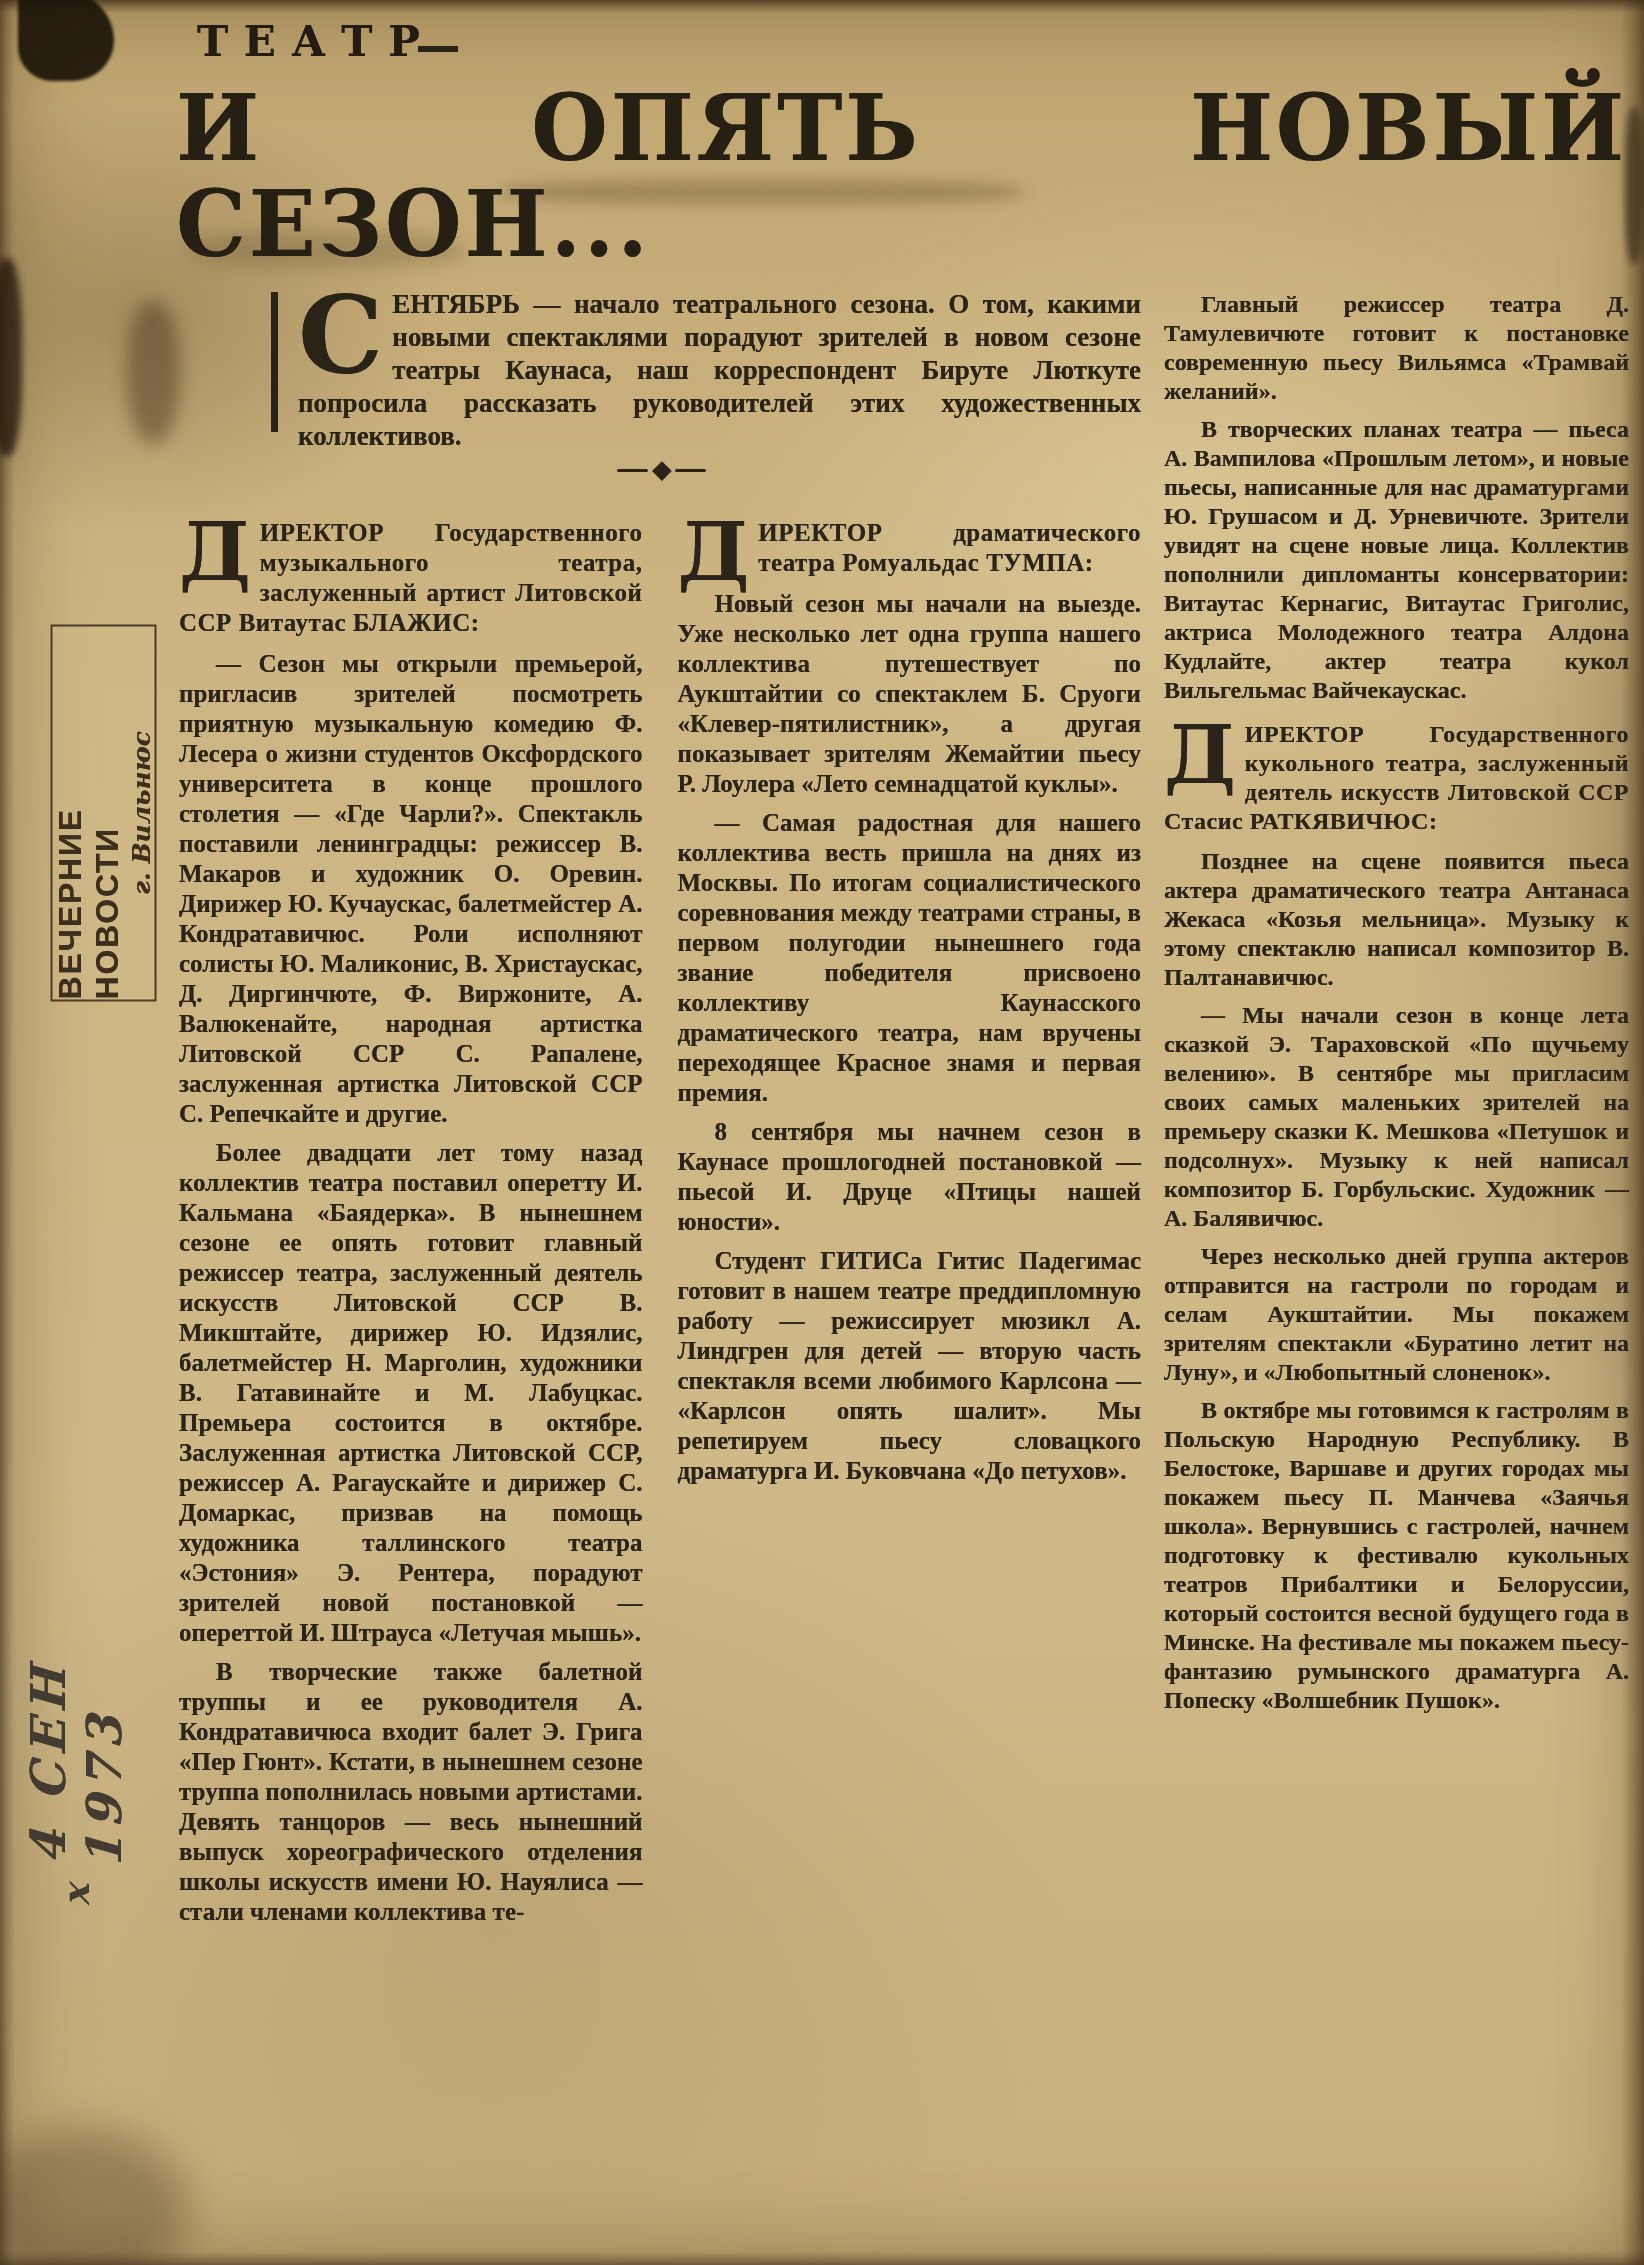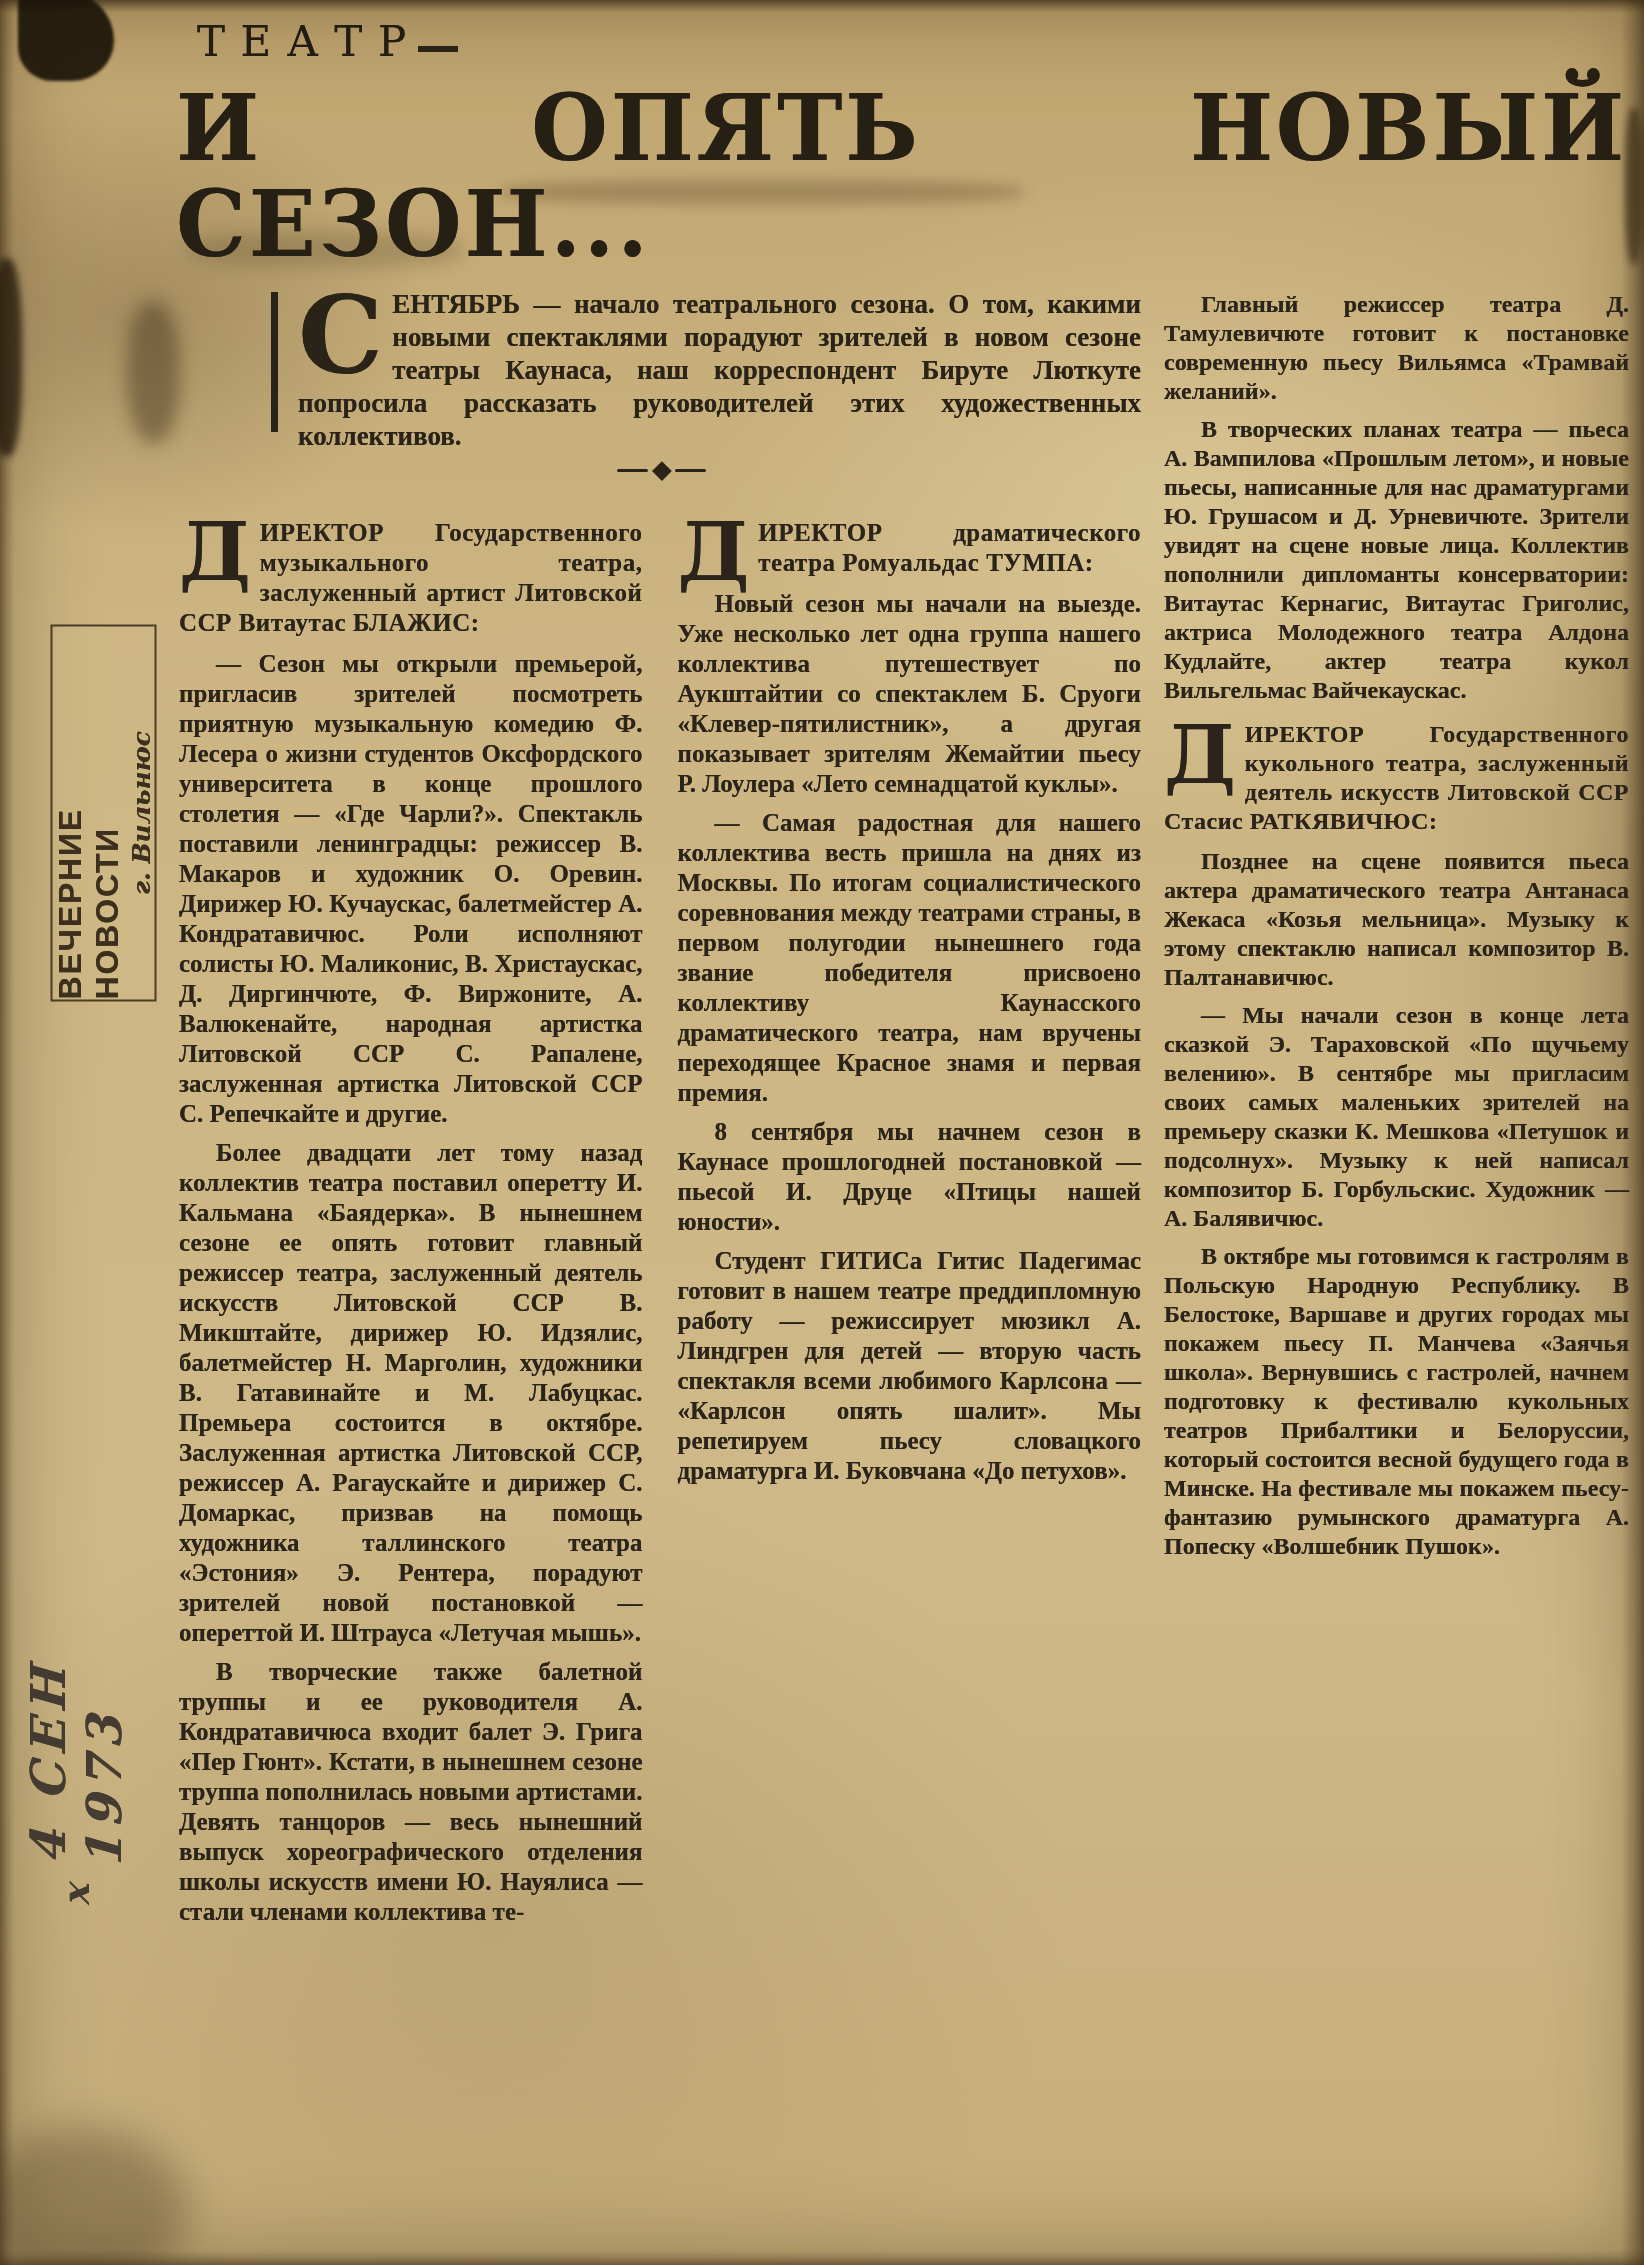--- a/index.html
+++ b/index.html
@@ -48,21 +48,21 @@
     background: rgba(86,66,36,0.26); border-radius: 40%; filter: blur(8.3px); }
   .blot-bl { left: -23px; bottom: -27.5px; width: 211px; height: 165px;
     background: rgba(62,45,22,0.35); border-radius: 50%; filter: blur(20px); }
   .blot-rightmark { right: 1.8px; top: 108px; width: 18.4px; height: 156px;
     background: rgba(44,31,13,0.6); border-radius: 40%; filter: blur(3.7px); }
 
   
   .kicker {
     position: absolute; left: 197px; top: 16.5px;
     font-family: "DejaVu Serif", serif;
-    font-weight: normal; font-size: 42px; letter-spacing: 15.6px;
+    font-weight: bold; font-size: 42px; letter-spacing: 15.6px;
     color: #221c12;
   }
   .kicker-line { position: absolute; left: 418px; top: 46px; width: 40px; height: 5.5px;
     background: #2a2318; }
 
   
   .title {
     position: absolute; left: 176px; top: 84px; width: 1451px; margin: 0;
     font-family: "DejaVu Serif", serif;
     font-weight: bold; font-size: 88px; line-height: 1.05;
@@ -181,20 +181,21 @@
         <p class="para">8 сентября мы начнем сезон в Каунасе прошлогодней постановкой — пьесой И. Друце «Птицы нашей юности».</p>
         <p class="para">Студент ГИТИСа Гитис Падегимас готовит в нашем театре преддипломную работу — режиссирует мюзикл А. Линдгрен для детей — вторую часть спектакля всеми любимого Карлсона — «Карлсон опять шалит». Мы репетируем пьесу словацкого драматурга И. Буковчана «До петухов».</p>
       </div>
   </div>
   <div class="col col3">
       <p class="para">Главный режиссер театра Д. Тамулевичюте готовит к постановке современную пьесу Вильямса «Трамвай желаний».</p>
       <p class="para">В творческих планах театра — пьеса А. Вампилова «Прошлым летом», и новые пьесы, написанные для нас драматургами Ю. Грушасом и Д. Урневичюте. Зрители увидят на сцене новые лица. Коллектив пополнили дипломанты консерватории: Витаутас Кернагис, Витаутас Григолис, актриса Молодежного театра Алдона Кудлайте, актер театра кукол Вильгельмас Вайчекаускас.</p>
       <p class="heading"><span class="dropcap">Д</span>ИРЕКТОР Государственного кукольного театра, заслуженный деятель искусств Литовской ССР Стасис РАТКЯВИЧЮС:</p>
       <p class="para">Позднее на сцене появится пьеса актера драматического театра Антанаса Жекаса «Козья мельница». Музыку к этому спектаклю написал композитор В. Палтанавичюс.</p>
       <p class="para">— Мы начали сезон в конце лета сказкой Э. Тараховской «По щучьему велению». В сентябре мы пригласим своих самых маленьких зрителей на премьеру сказки К. Мешкова «Петушок и подсолнух». Музыку к ней написал композитор Б. Горбульскис. Художник — А. Балявичюс.</p>
+      <p class="para">Через несколько дней группа актеров отправится на гастроли по городам и селам Аукштайтии. Мы покажем зрителям спектакли «Буратино летит на Луну», и «Любопытный слоненок».</p>
       <p class="para">В октябре мы готовимся к гастролям в Польскую Народную Республику. В Белостоке, Варшаве и других городах мы покажем пьесу П. Манчева «Заячья школа». Вернувшись с гастролей, начнем подготовку к фестивалю кукольных театров Прибалтики и Белоруссии, который состоится весной будущего года в Минске. На фестивале мы покажем пьесу-фантазию румынского драматурга А. Попеску «Волшебник Пушок».</p>
     </div>
 
   <div class="stamp">
     <div class="stamp-line1">ВЕЧЕРНИЕ НОВОСТИ</div>
     <div class="stamp-line2">г. Вильнюс</div>
   </div>
 
   <div class="handwritten">
     <span class="hw-mark">х</span>

